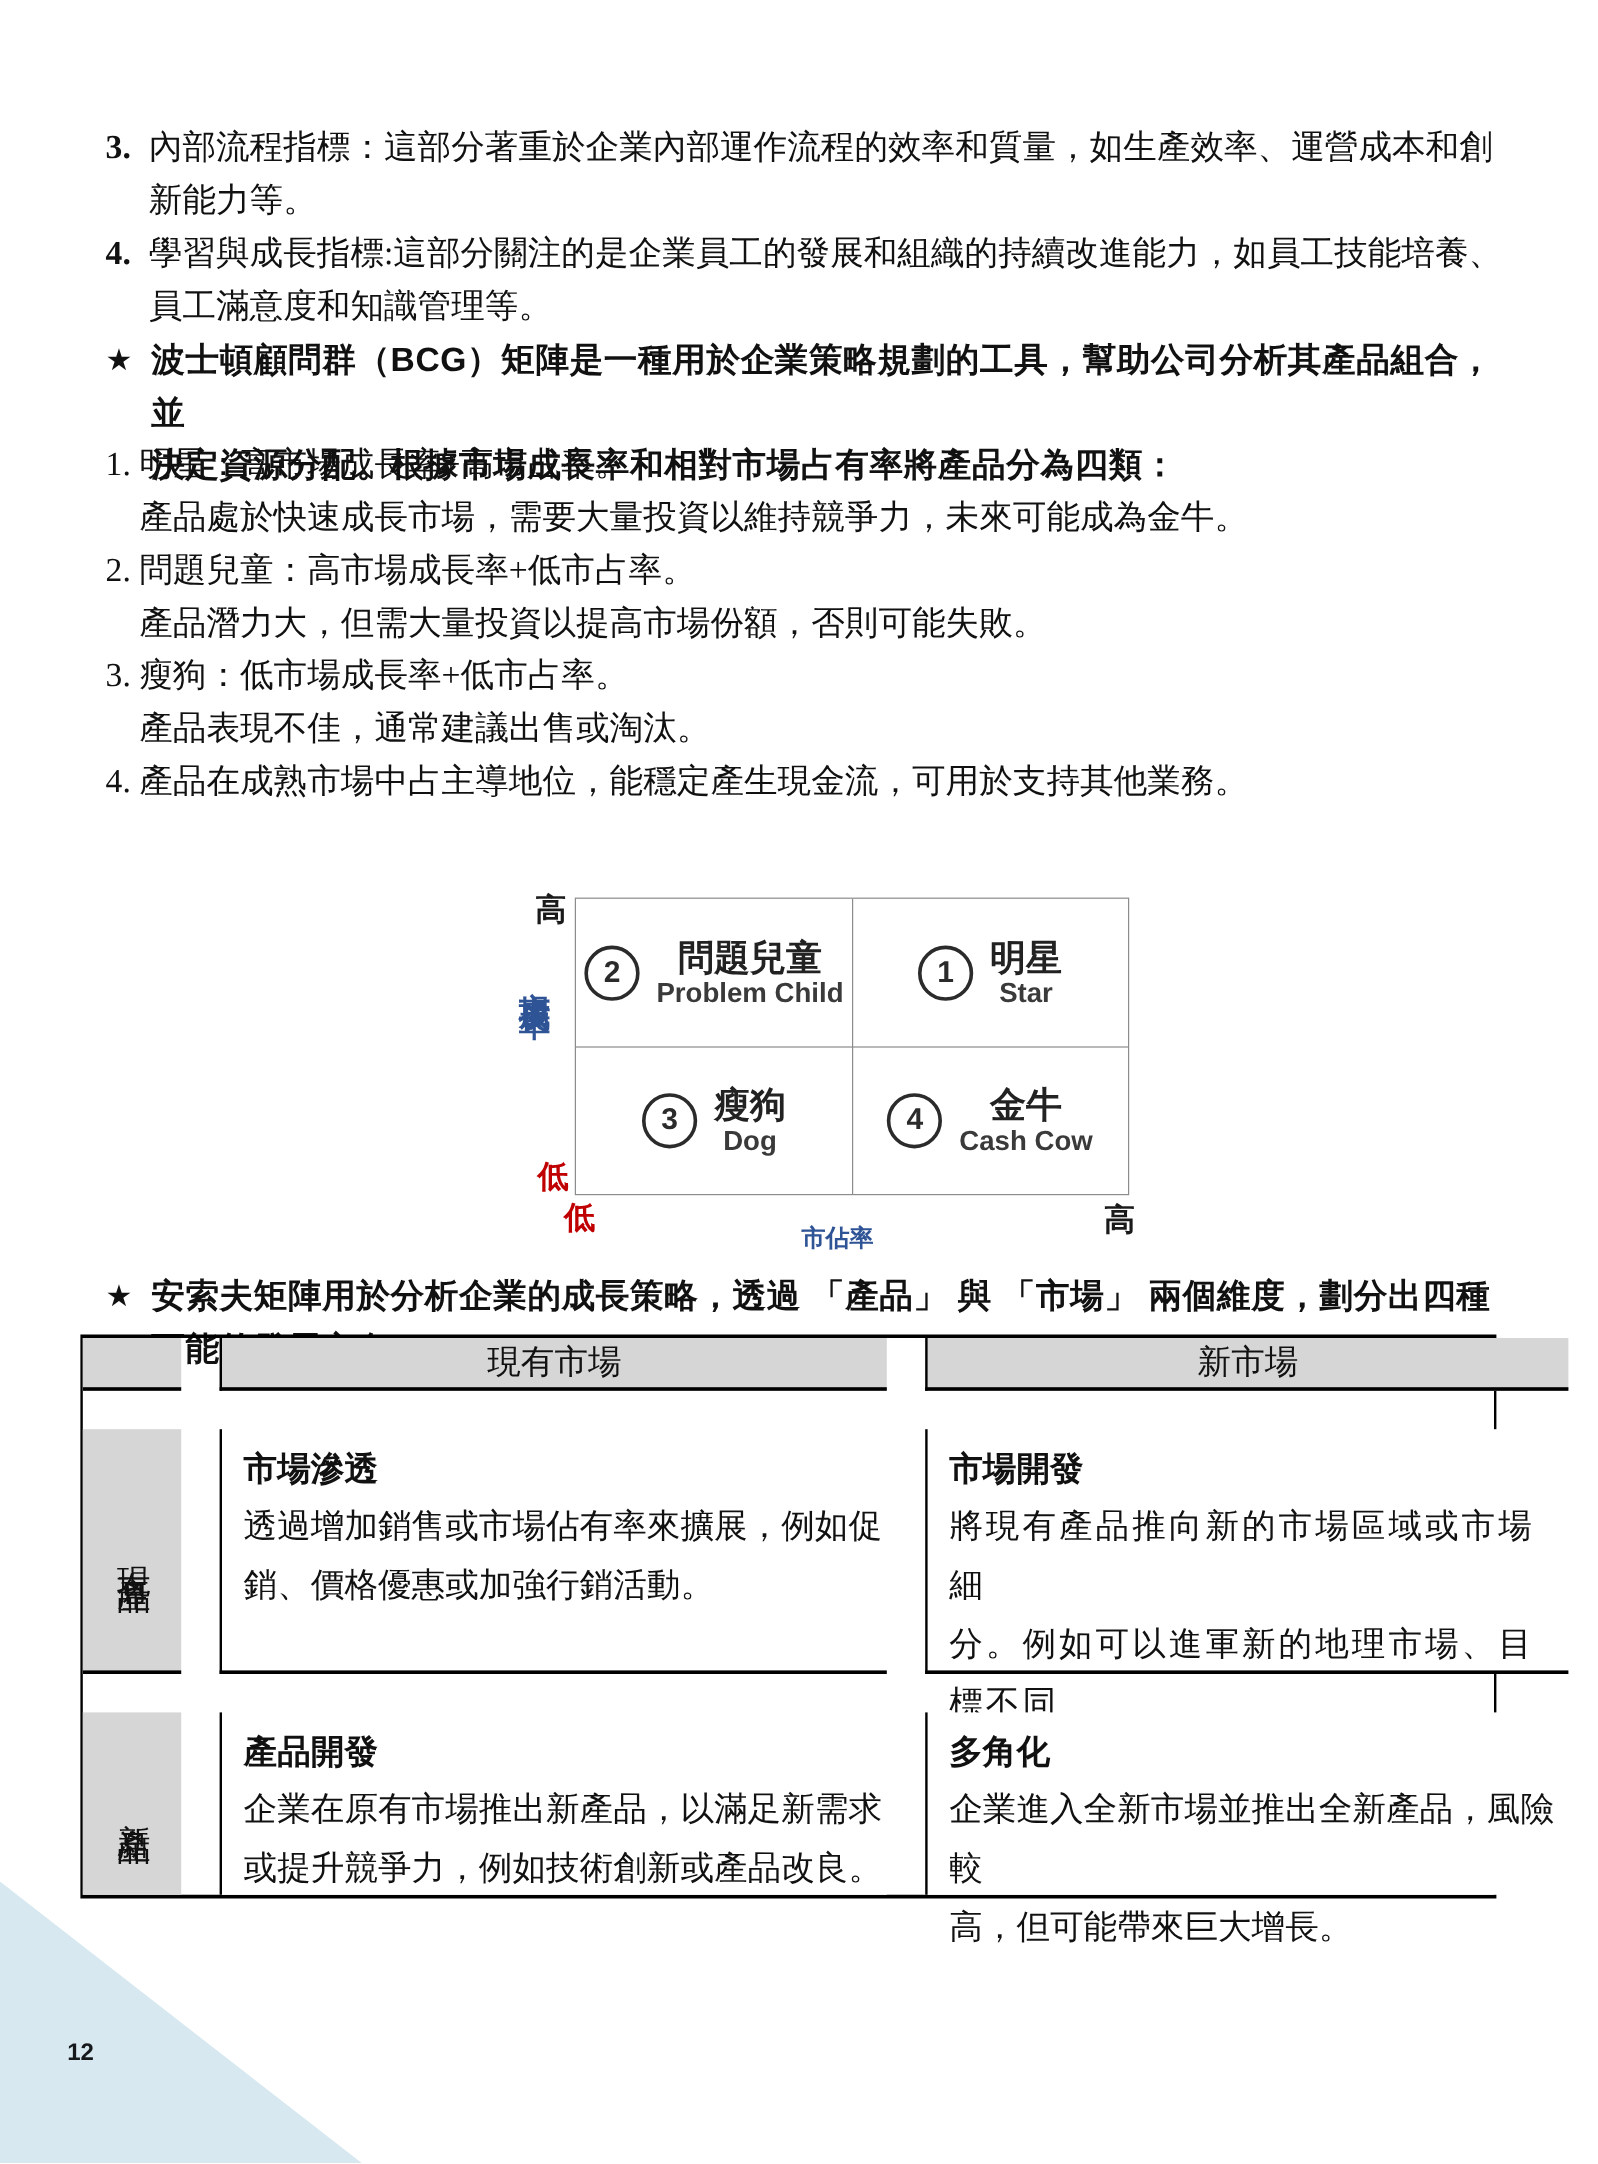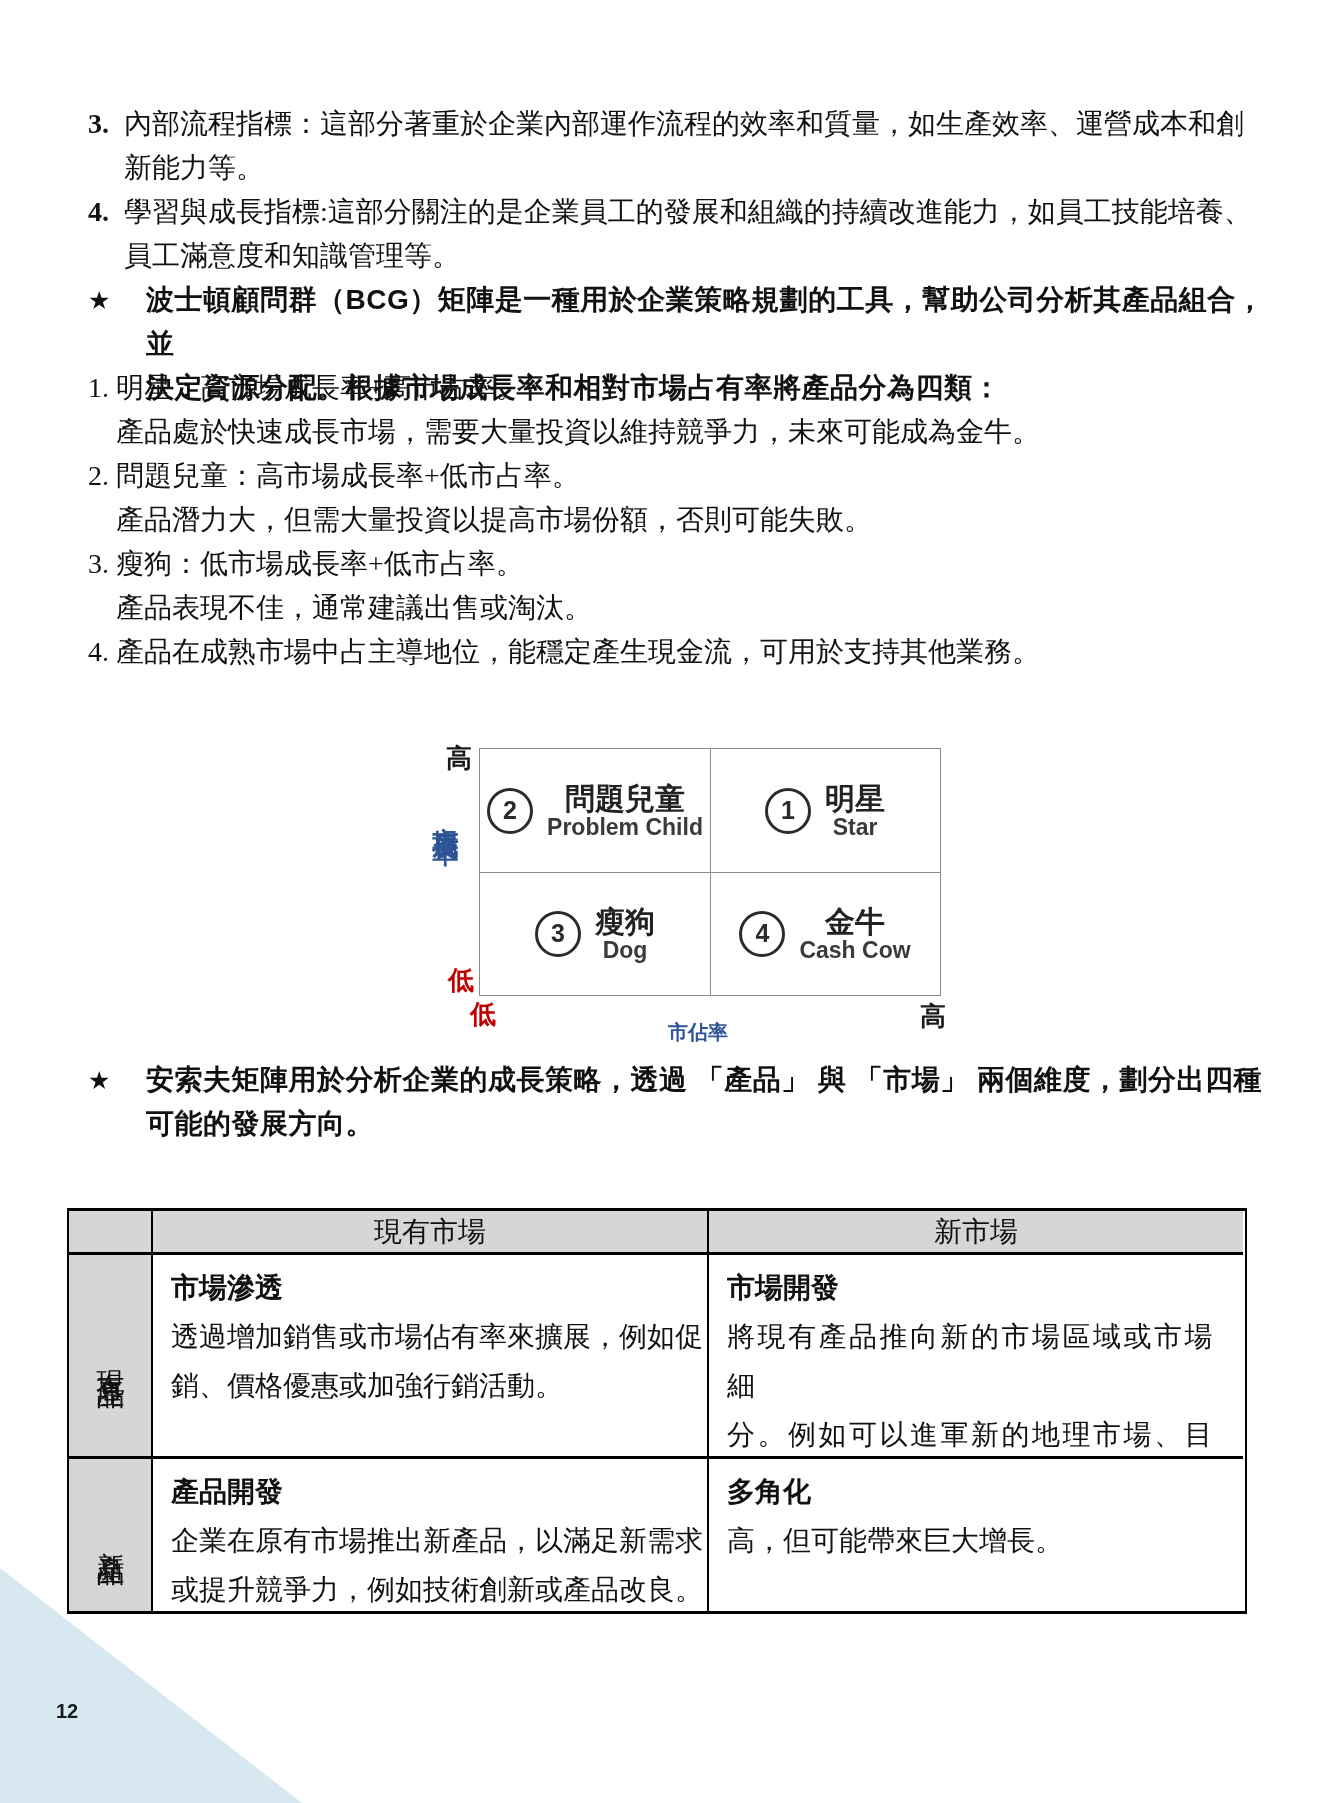--- a/index.html
+++ b/index.html
@@ -8,41 +8,41 @@
 
   
   .row{position:absolute;left:88px;right:64px;font-size:28px;line-height:44px;}
   .marker{position:absolute;left:0;top:0;}
   .marker.bold{font-weight:bold;}
   .body-upper{margin-left:36px;}
   .body-bcg{margin-left:28px;}
   .term{font-weight:normal;text-align:right;}
   .star-row{font-family:"Liberation Sans","DejaVu Sans",sans-serif;font-weight:bold;font-size:28px;line-height:44px;}
   .star-row .marker{font-size:25px;}
-  .star-row .body-upper{margin-left:58px;letter-spacing:0.5px;}
+  .star-row .body-upper{margin-left:38px;letter-spacing:0.5px;}
 
   
   .matrix{position:absolute;left:479px;top:748px;width:460px;height:246px;border:1px solid #8c8c8c;background:#fff;}
   .matrix .vline{position:absolute;left:50%;top:0;width:1px;height:100%;background:#8c8c8c;}
   .matrix .hline{position:absolute;top:50%;left:0;height:1px;width:100%;background:#8c8c8c;}
   .quad{position:absolute;width:50%;height:50%;display:flex;align-items:center;justify-content:center;gap:14px;
         font-family:"Liberation Sans","DejaVu Sans",sans-serif;}
   .q-tl{left:0;top:0;} .q-tr{right:0;top:0;} .q-bl{left:0;bottom:0;} .q-br{right:0;bottom:0;}
   .qnum{display:inline-flex;align-items:center;justify-content:center;width:40px;height:40px;border:3px solid #2b2b2b;
         border-radius:50%;font-size:25px;font-weight:bold;color:#2b2b2b;flex:0 0 auto;}
   .qtext{display:flex;flex-direction:column;align-items:center;}
   .qtitle{font-size:30px;font-weight:bold;color:#222;line-height:32px;}
   .qsub{font-size:23px;font-weight:bold;color:#3a3a3a;line-height:24px;}
   .axis-label{position:absolute;font-family:"Liberation Sans","DejaVu Sans",sans-serif;font-weight:bold;font-size:26px;line-height:28px;}
   .axis-black{color:#1a1a1a;} .axis-red{color:#c00000;} .axis-blue{color:#2f5496;}
   .y-title{writing-mode:vertical-rl;text-orientation:upright;letter-spacing:3px;}
 
   
-  .atable{position:absolute;left:67px;top:1208px;width:1176px;border:2px solid #000;border-top-width:3px;border-bottom-width:3px;
-          display:grid;grid-template-columns:82px 556px 536px;grid-template-rows:44px 204px 152px;font-size:28px;}
+  .atable{position:absolute;left:67px;top:1112px;width:1176px;border:2px solid #000;border-top-width:3px;border-bottom-width:3px;
+          display:grid;grid-template-columns:82px 556px 536px;grid-template-rows:44px 204px 152px;font-size:28px;gap:32px;}
   .tcell{box-sizing:border-box;}
   .thead{background:#d6d6d6;border-bottom:3px solid #000;display:flex;align-items:center;justify-content:center;line-height:40px;}
   .tcorner{background:#d6d6d6;border-bottom:3px solid #000;}
   .vsep{border-left:2px solid #000;}
   .rowsep{border-bottom:3px solid #000;}
   .rowhead{background:#d6d6d6;display:flex;align-items:center;justify-content:center;}
   .rowhead span{writing-mode:vertical-rl;text-orientation:upright;line-height:1;letter-spacing:4px;font-size:28px;}
   .tbody-cell{background:#fff;padding:8px 4px 0 18px;line-height:49px;}
   .tbody-cell .ctitle{font-family:"Liberation Sans","DejaVu Sans",sans-serif;font-weight:bold;font-size:28px;}
   .spread{letter-spacing:2.5px;}
@@ -185,20 +185,21 @@
     <div class="tcell rowhead row2">
       <span>新產品</span>
     </div>
     <div class="tcell tbody-cell vsep row2">
       <div class="ctitle">產品開發</div>
       <div>企業在原有市場推出新產品，以滿足新需求</div>
       <div>或提升競爭力，例如技術創新或產品改良。</div>
     </div>
     <div class="tcell tbody-cell vsep row2">
       <div class="ctitle">多角化</div>
+      <div>企業進入全新市場並推出全新產品，風險較</div>
       <div>高，但可能帶來巨大增長。</div>
     </div>
   </div>
 
   <div class="corner-triangle"></div>
   <div class="page-number">12</div>
 
 </div>
 
 </body></html>

